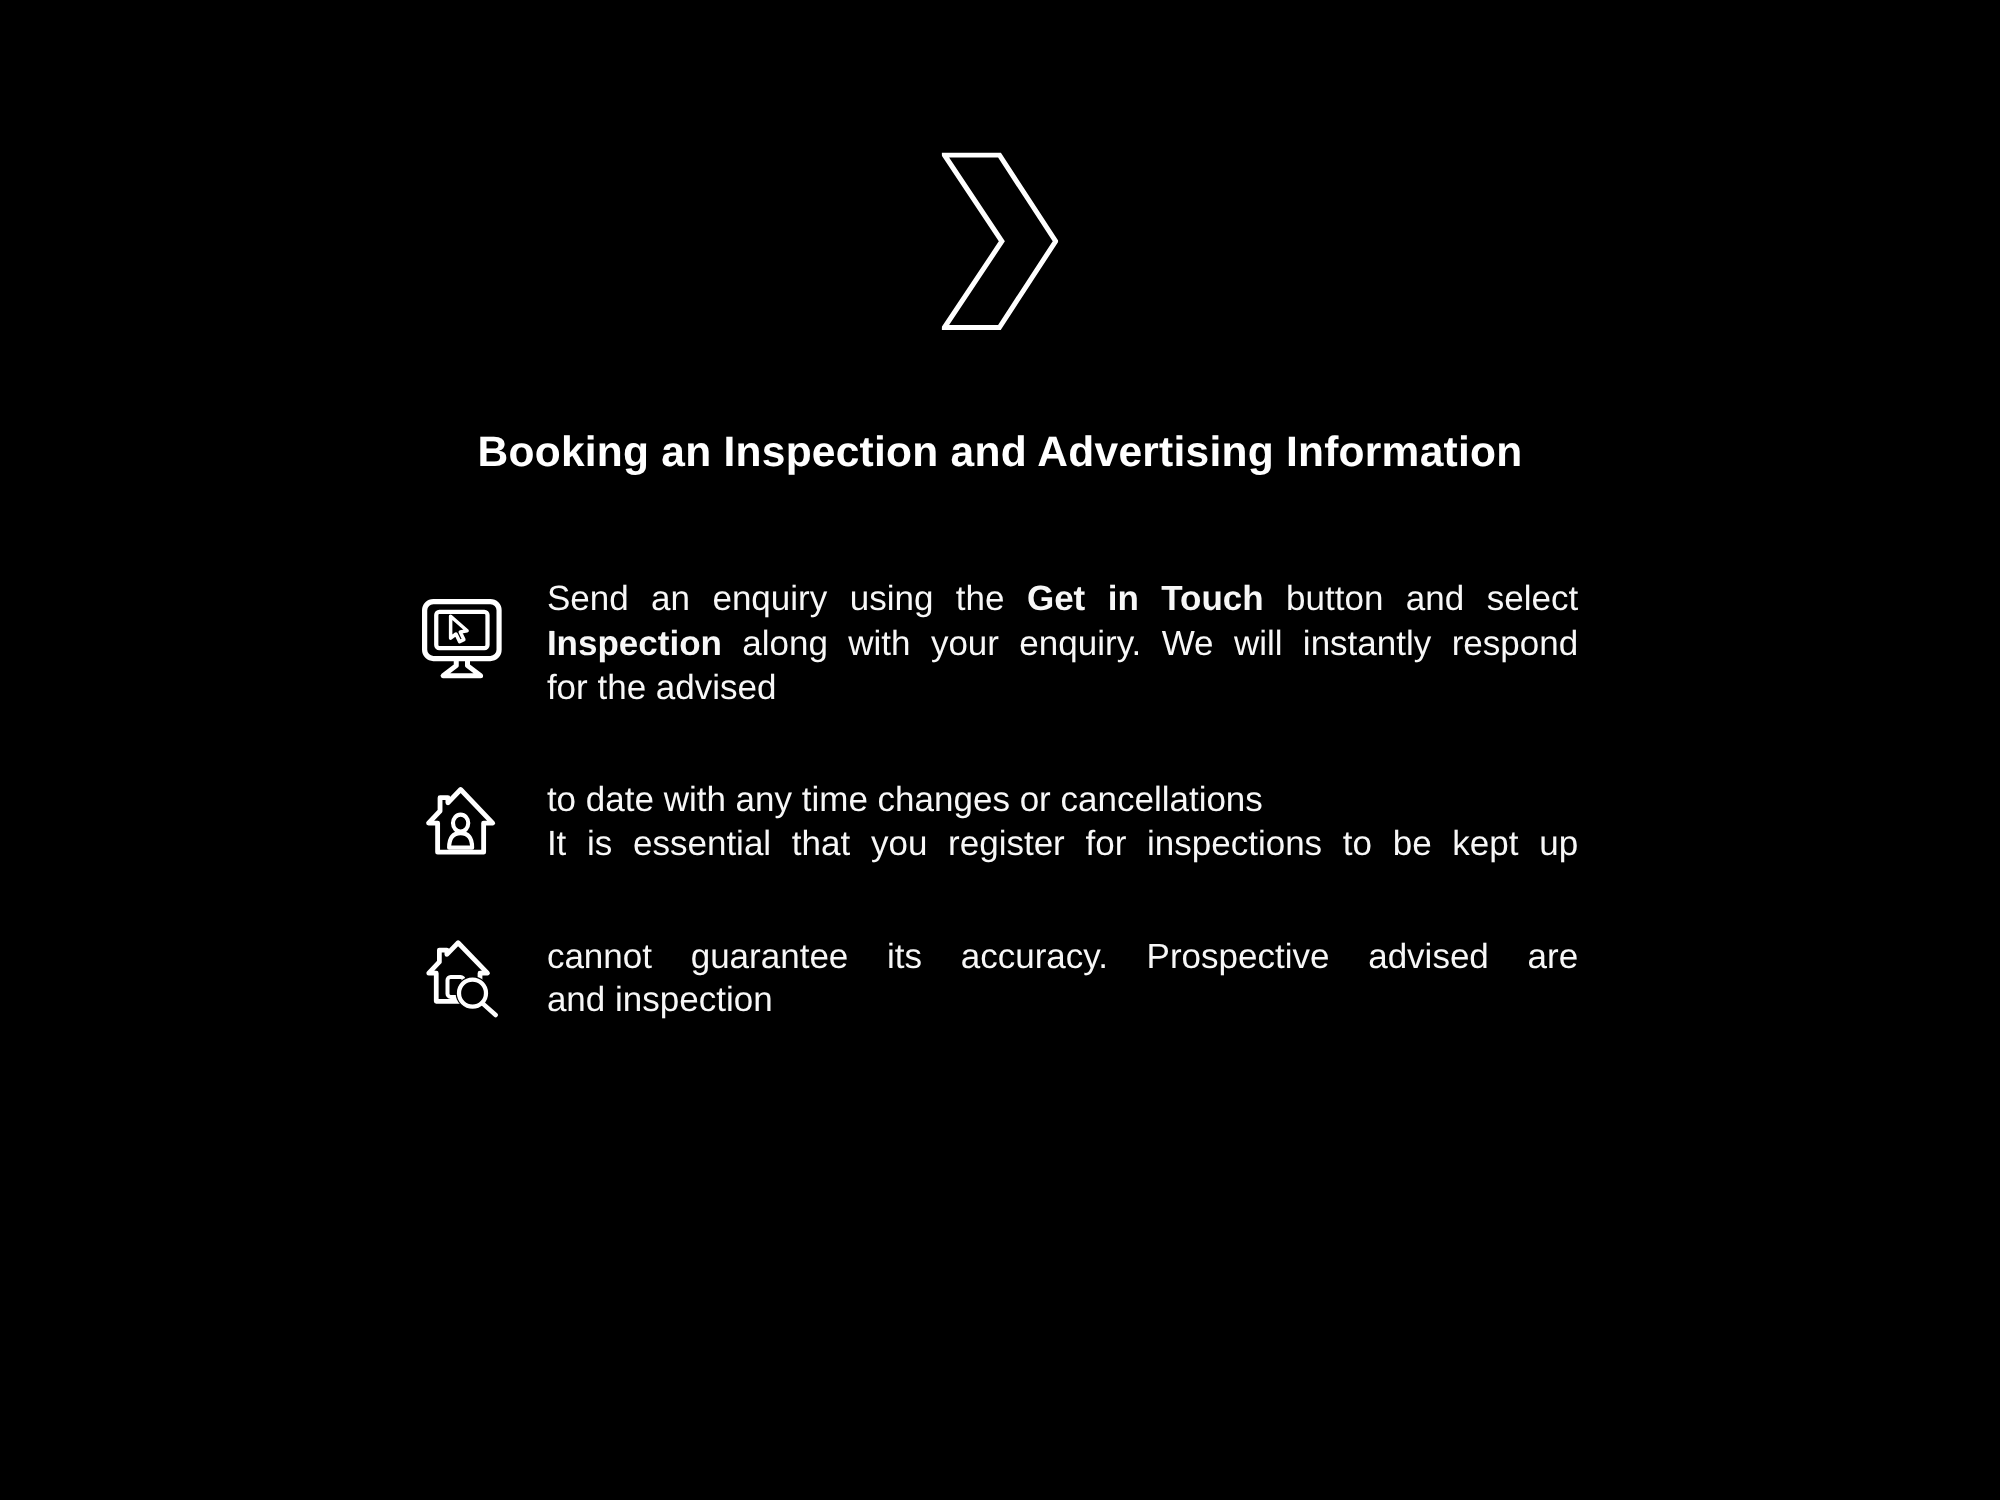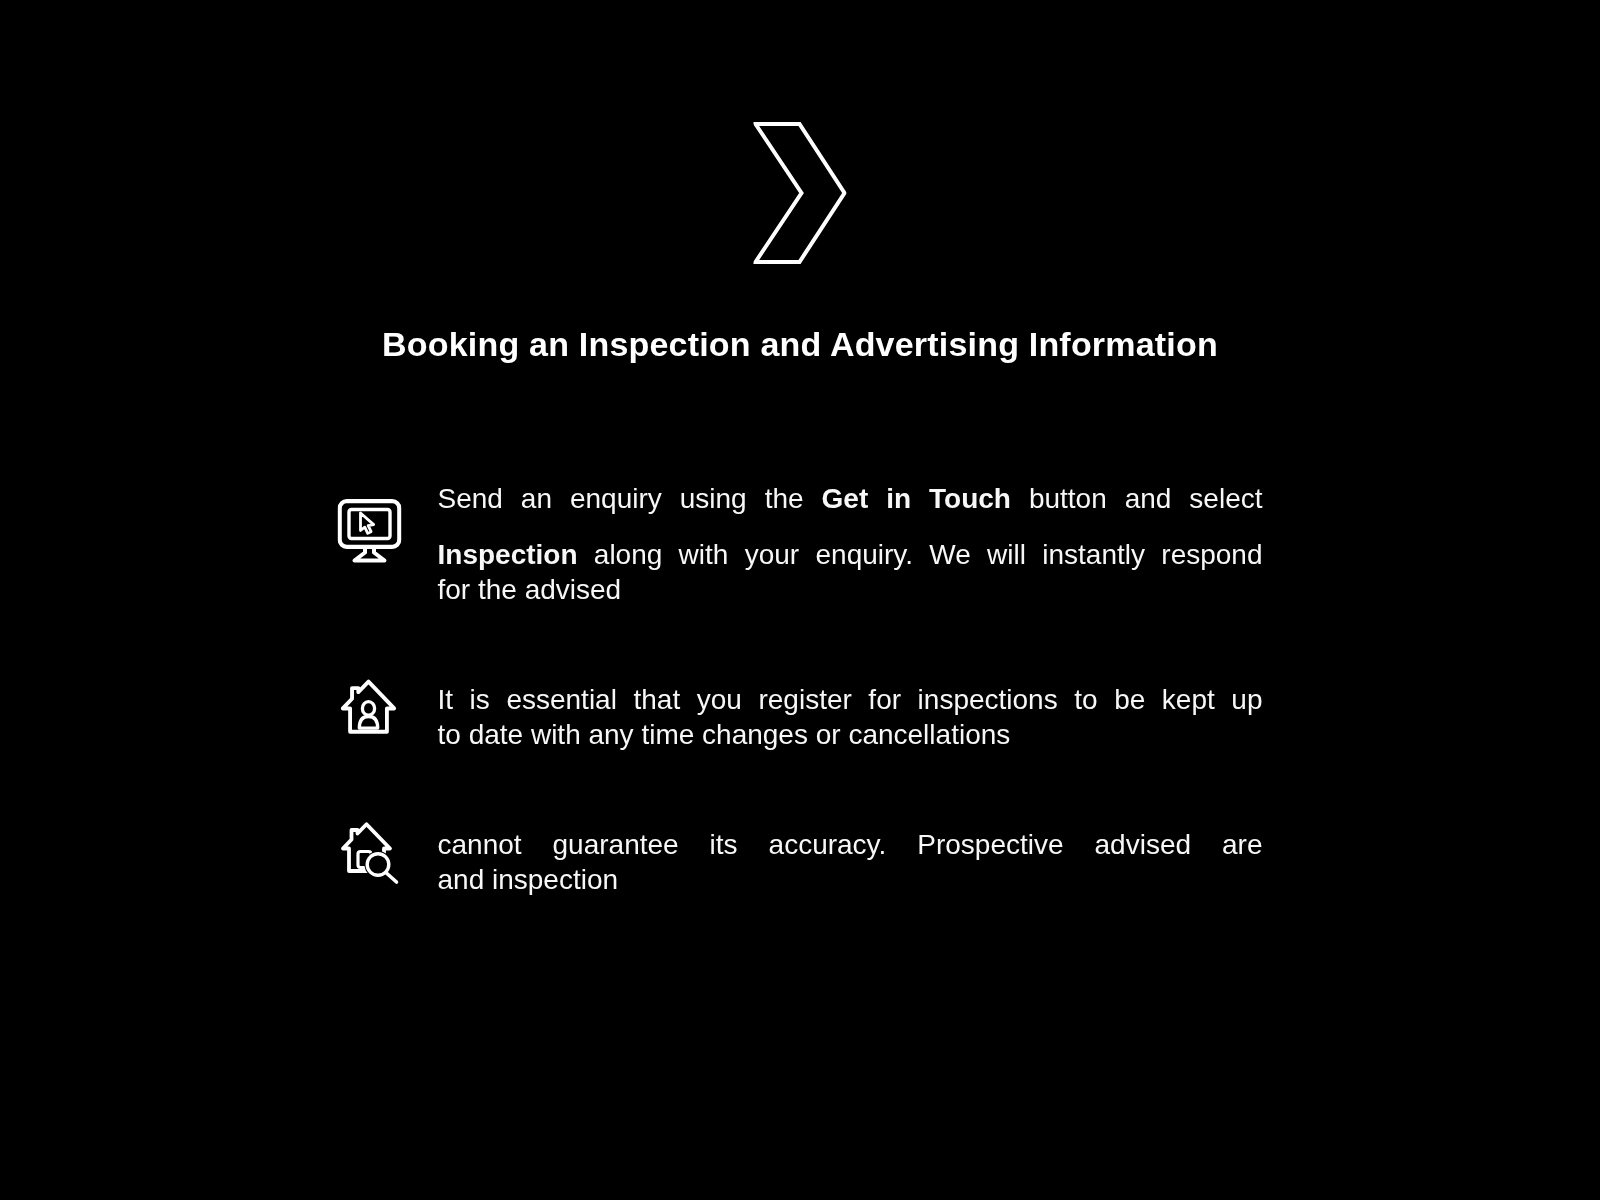--- a/index.html
+++ b/index.html
@@ -19,21 +19,21 @@
     position: absolute;
     top: 122px;
     left: 50%;
     transform: translateX(-50%);
     width: 93px;
     height: 142px;
   }
   .chevron-wrap svg { display: block; }
   .heading {
     position: absolute;
-    top: 324px;
+    top: 342px;
     left: 0;
     width: 1600px;
     text-align: center;
     color: #ffffff;
     font-size: 34px;
     font-weight: 700;
     letter-spacing: 0.2px;
     line-height: 41px;
   }
   .content {
@@ -63,21 +63,20 @@
     width: 825px;
     color: #f7f7f7;
     font-size: 28px;
     line-height: 35.5px;
     font-weight: 400;
   }
   .text-line.justify {
     text-align: justify;
     text-align-last: justify;
     text-justify: inter-word;
-    margin-top: 20px;
   }
   .text-line.lastline {
     text-align: left;
     text-align-last: left;
   }
   .seg-bold { font-weight: 700; }
   .stroke-icon {
     stroke: #ffffff;
     fill: none;
   }
@@ -113,22 +112,22 @@
       </div>
       <div class="bullet-row">
         <div class="icon-cell">
     <svg width="62" height="62" viewBox="0 0 64 64" class="stroke-icon">
       <path d="M13,57.5 L13,33.5 L5.5,33.5 L15,23.5 L15,12.5 L21.5,12.5 L21.5,16.7 L32,5.8 L58.5,33.5 L51,33.5 L51,57.5 Z" stroke-width="4" stroke-linejoin="round"></path>
       <ellipse cx="32" cy="33.5" rx="6.3" ry="7" stroke-width="3.4"></ellipse>
       <path d="M22.5,53.8 C22.5,44.5 26.5,41.8 32,41.8 C37.5,41.8 41.5,44.5 41.5,53.8 Z" stroke-width="3.4" stroke-linejoin="round"></path>
     </svg>
   </div>
         <div class="text-cell">
+          <div class="text-line lastline"><span>to date with any time changes or cancellations</span></div>
           <div class="text-line justify"><span>It is essential that you register for inspections to be kept up</span></div>
-          <div class="text-line lastline"><span>to date with any time changes or cancellations</span></div>
         </div>
       </div>
       <div class="bullet-row">
         <div class="icon-cell">
     <svg width="68" height="68" viewBox="0 0 68 68" class="stroke-icon">
       <path d="M11.5,53 L11.5,30.5 L5.5,30.5 L14,21.5 L14,12 L20,12 L20,15.5 L29,6.2 L52.5,30.5 L46.5,30.5 L46.5,53 Z" stroke-width="3.8" stroke-linejoin="round"></path>
       <rect x="20.5" y="33.5" width="13" height="16" rx="2.5" stroke-width="3.2"></rect>
       <circle cx="40.5" cy="46.5" r="13.5" fill="#000000" stroke="none"></circle>
       <circle cx="40.5" cy="46.5" r="10.8" fill="#000000" stroke="#ffffff" stroke-width="3.4"></circle>
       <line x1="48.3" y1="54.5" x2="59" y2="64" stroke-width="3.6" stroke-linecap="round"></line>

